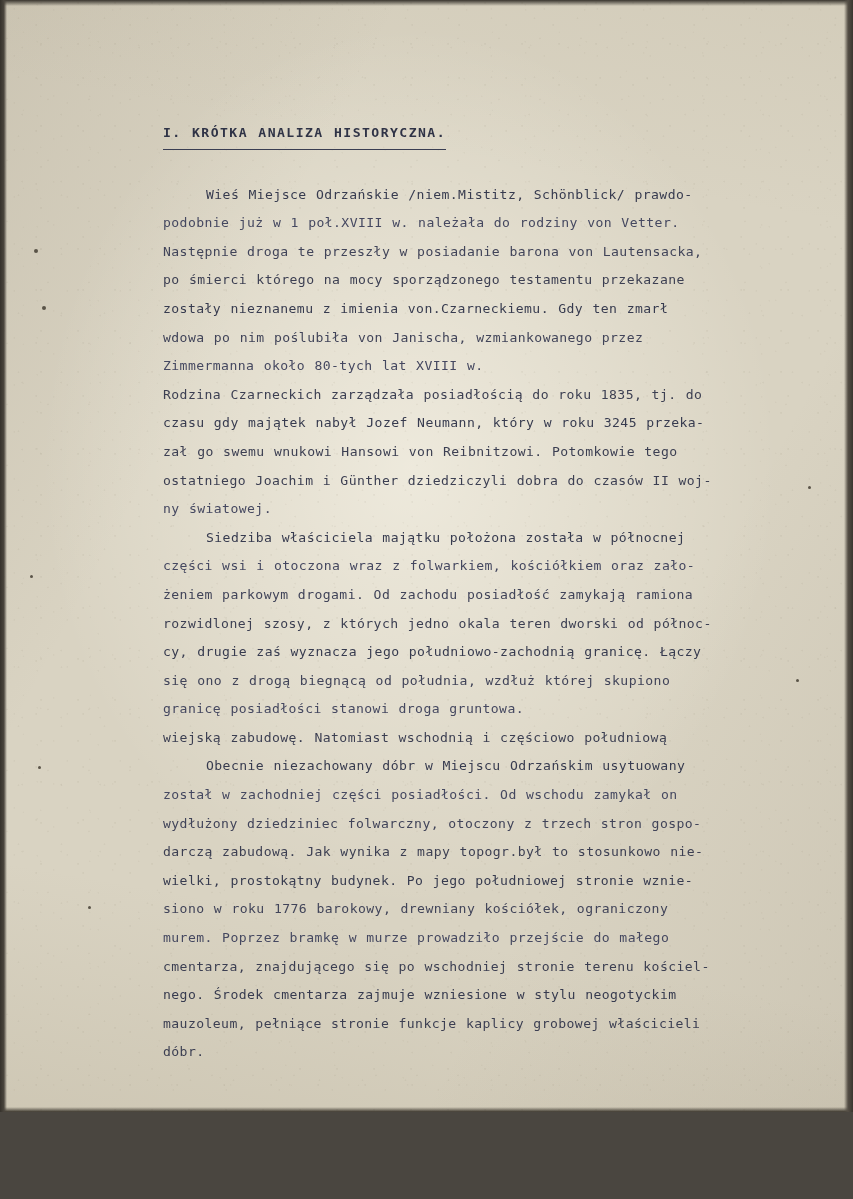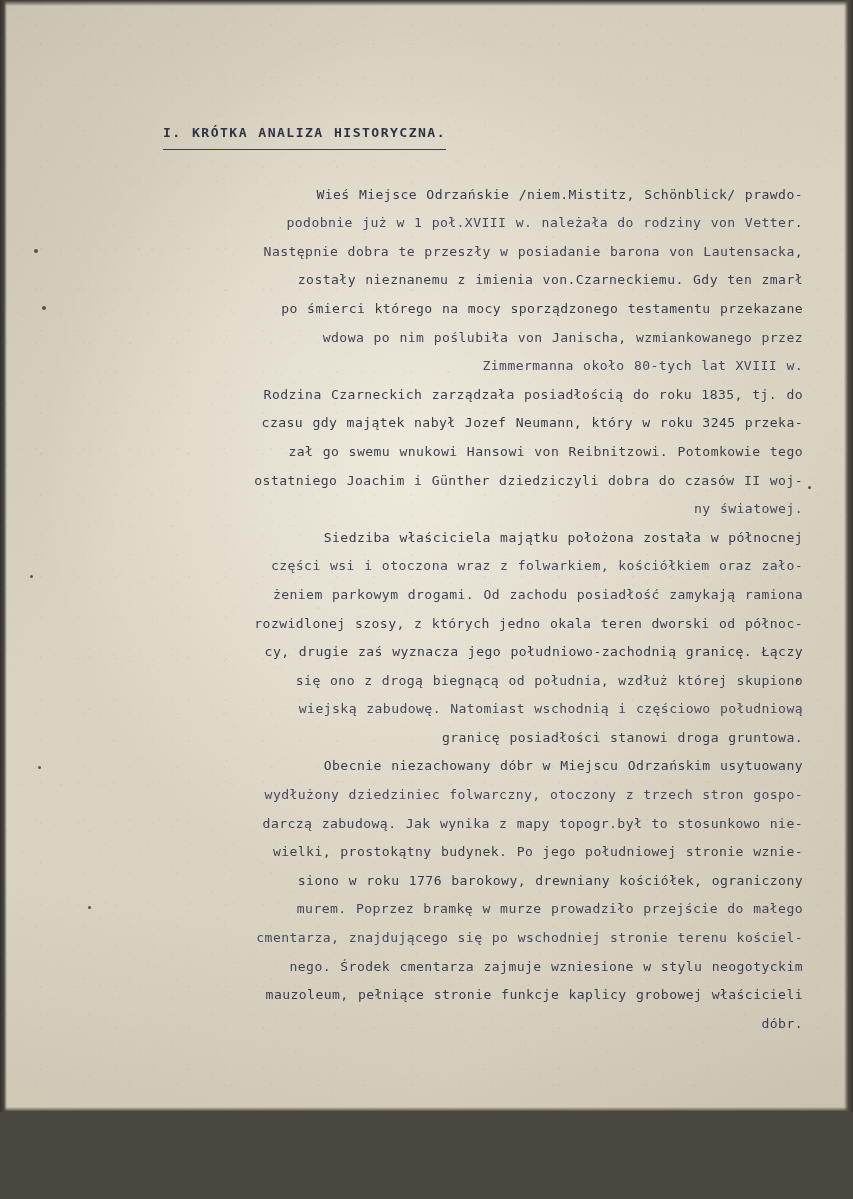--- a/index.html
+++ b/index.html
@@ -75,21 +75,21 @@
     letter-spacing: 1.45px;
     color: #2f3346;
     border-bottom: 1.6px solid #3a3e52;
     padding-bottom: 1px;
     white-space: pre;
   }
 
   .para { margin: 0; }
   .para + .para { margin-top: 0; }
 
-  .line { white-space: pre; text-align: right; }
+  .line { white-space: pre; }
   .line.indent { text-indent: 43px; }
 
   
   .line:nth-child(3n)   { color:#414459; }
   .line:nth-child(4n+1) { color:#373b4f; }
   .line:nth-child(5n+2) { color:#454860; }
 </style>
 </head>
 <body>
 
@@ -110,45 +110,46 @@
   <span class="speck" style="left:808px; top:486px; width:3px; height:3px;"></span>
   <span class="speck" style="left:796px; top:679px; width:3px; height:3px;"></span>
 
   <div class="content">
 
     <div class="heading">I. KRÓTKA ANALIZA HISTORYCZNA.</div>
 
     <div class="para">
       <div class="line indent">Wieś Miejsce Odrzańskie /niem.Mistitz, Schönblick/ prawdo-</div>
       <div class="line">podobnie już w 1 poł.XVIII w. należała do rodziny von Vetter.</div>
-      <div class="line">Następnie dobra te przeszły w posiadanie barona von Lautensacka,</div>
+      <div class="line">Następnie droga te przeszły w posiadanie barona von Lautensacka,</div>
+      <div class="line">po śmierci którego na mocy sporządzonego testamentu przekazane</div>
       <div class="line">zostały nieznanemu z imienia von.Czarneckiemu. Gdy ten zmarł</div>
-      <div class="line">po śmierci którego na mocy sporządzonego testamentu przekazane</div>
       <div class="line">wdowa po nim poślubiła von Janischa, wzmiankowanego przez</div>
       <div class="line">Zimmermanna około 80-tych lat XVIII w.</div>
       <div class="line">Rodzina Czarneckich zarządzała posiadłością do roku 1835, tj. do</div>
       <div class="line">czasu gdy majątek nabył Jozef Neumann, który w roku 3245 przeka-</div>
       <div class="line">zał go swemu wnukowi Hansowi von Reibnitzowi. Potomkowie tego</div>
       <div class="line">ostatniego Joachim i Günther dziedziczyli dobra do czasów II woj-</div>
       <div class="line">ny światowej.</div>
     </div>
 
     <div class="para">
       <div class="line indent">Siedziba właściciela majątku położona została w północnej</div>
       <div class="line">części wsi i otoczona wraz z folwarkiem, kościółkiem oraz zało-</div>
       <div class="line">żeniem parkowym drogami. Od zachodu posiadłość zamykają ramiona</div>
       <div class="line">rozwidlonej szosy, z których jedno okala teren dworski od północ-</div>
       <div class="line">cy, drugie zaś wyznacza jego południowo-zachodnią granicę. Łączy</div>
       <div class="line">się ono z drogą biegnącą od południa, wzdłuż której skupiono</div>
+      <div class="line">granicę posiadłości stanowi droga gruntowa.</div>
       <div class="line">wiejską zabudowę. Natomiast wschodnią i częściowo południową</div>
-      <div class="line">granicę posiadłości stanowi droga gruntowa.</div>
     </div>
 
     <div class="para">
       <div class="line indent">Obecnie niezachowany dóbr w Miejscu Odrzańskim usytuowany</div>
+      <div class="line">został w zachodniej części posiadłości. Od wschodu zamykał on</div>
       <div class="line">wydłużony dziedziniec folwarczny, otoczony z trzech stron gospo-</div>
       <div class="line">darczą zabudową. Jak wynika z mapy topogr.był to stosunkowo nie-</div>
       <div class="line">wielki, prostokątny budynek. Po jego południowej stronie wznie-</div>
       <div class="line">siono w roku 1776 barokowy, drewniany kościółek, ograniczony</div>
       <div class="line">murem. Poprzez bramkę w murze prowadziło przejście do małego</div>
       <div class="line">cmentarza, znajdującego się po wschodniej stronie terenu kościel-</div>
       <div class="line">nego. Środek cmentarza zajmuje wzniesione w stylu neogotyckim</div>
       <div class="line">mauzoleum, pełniące stronie funkcje kaplicy grobowej właścicieli</div>
       <div class="line">dóbr.</div>
     </div>

